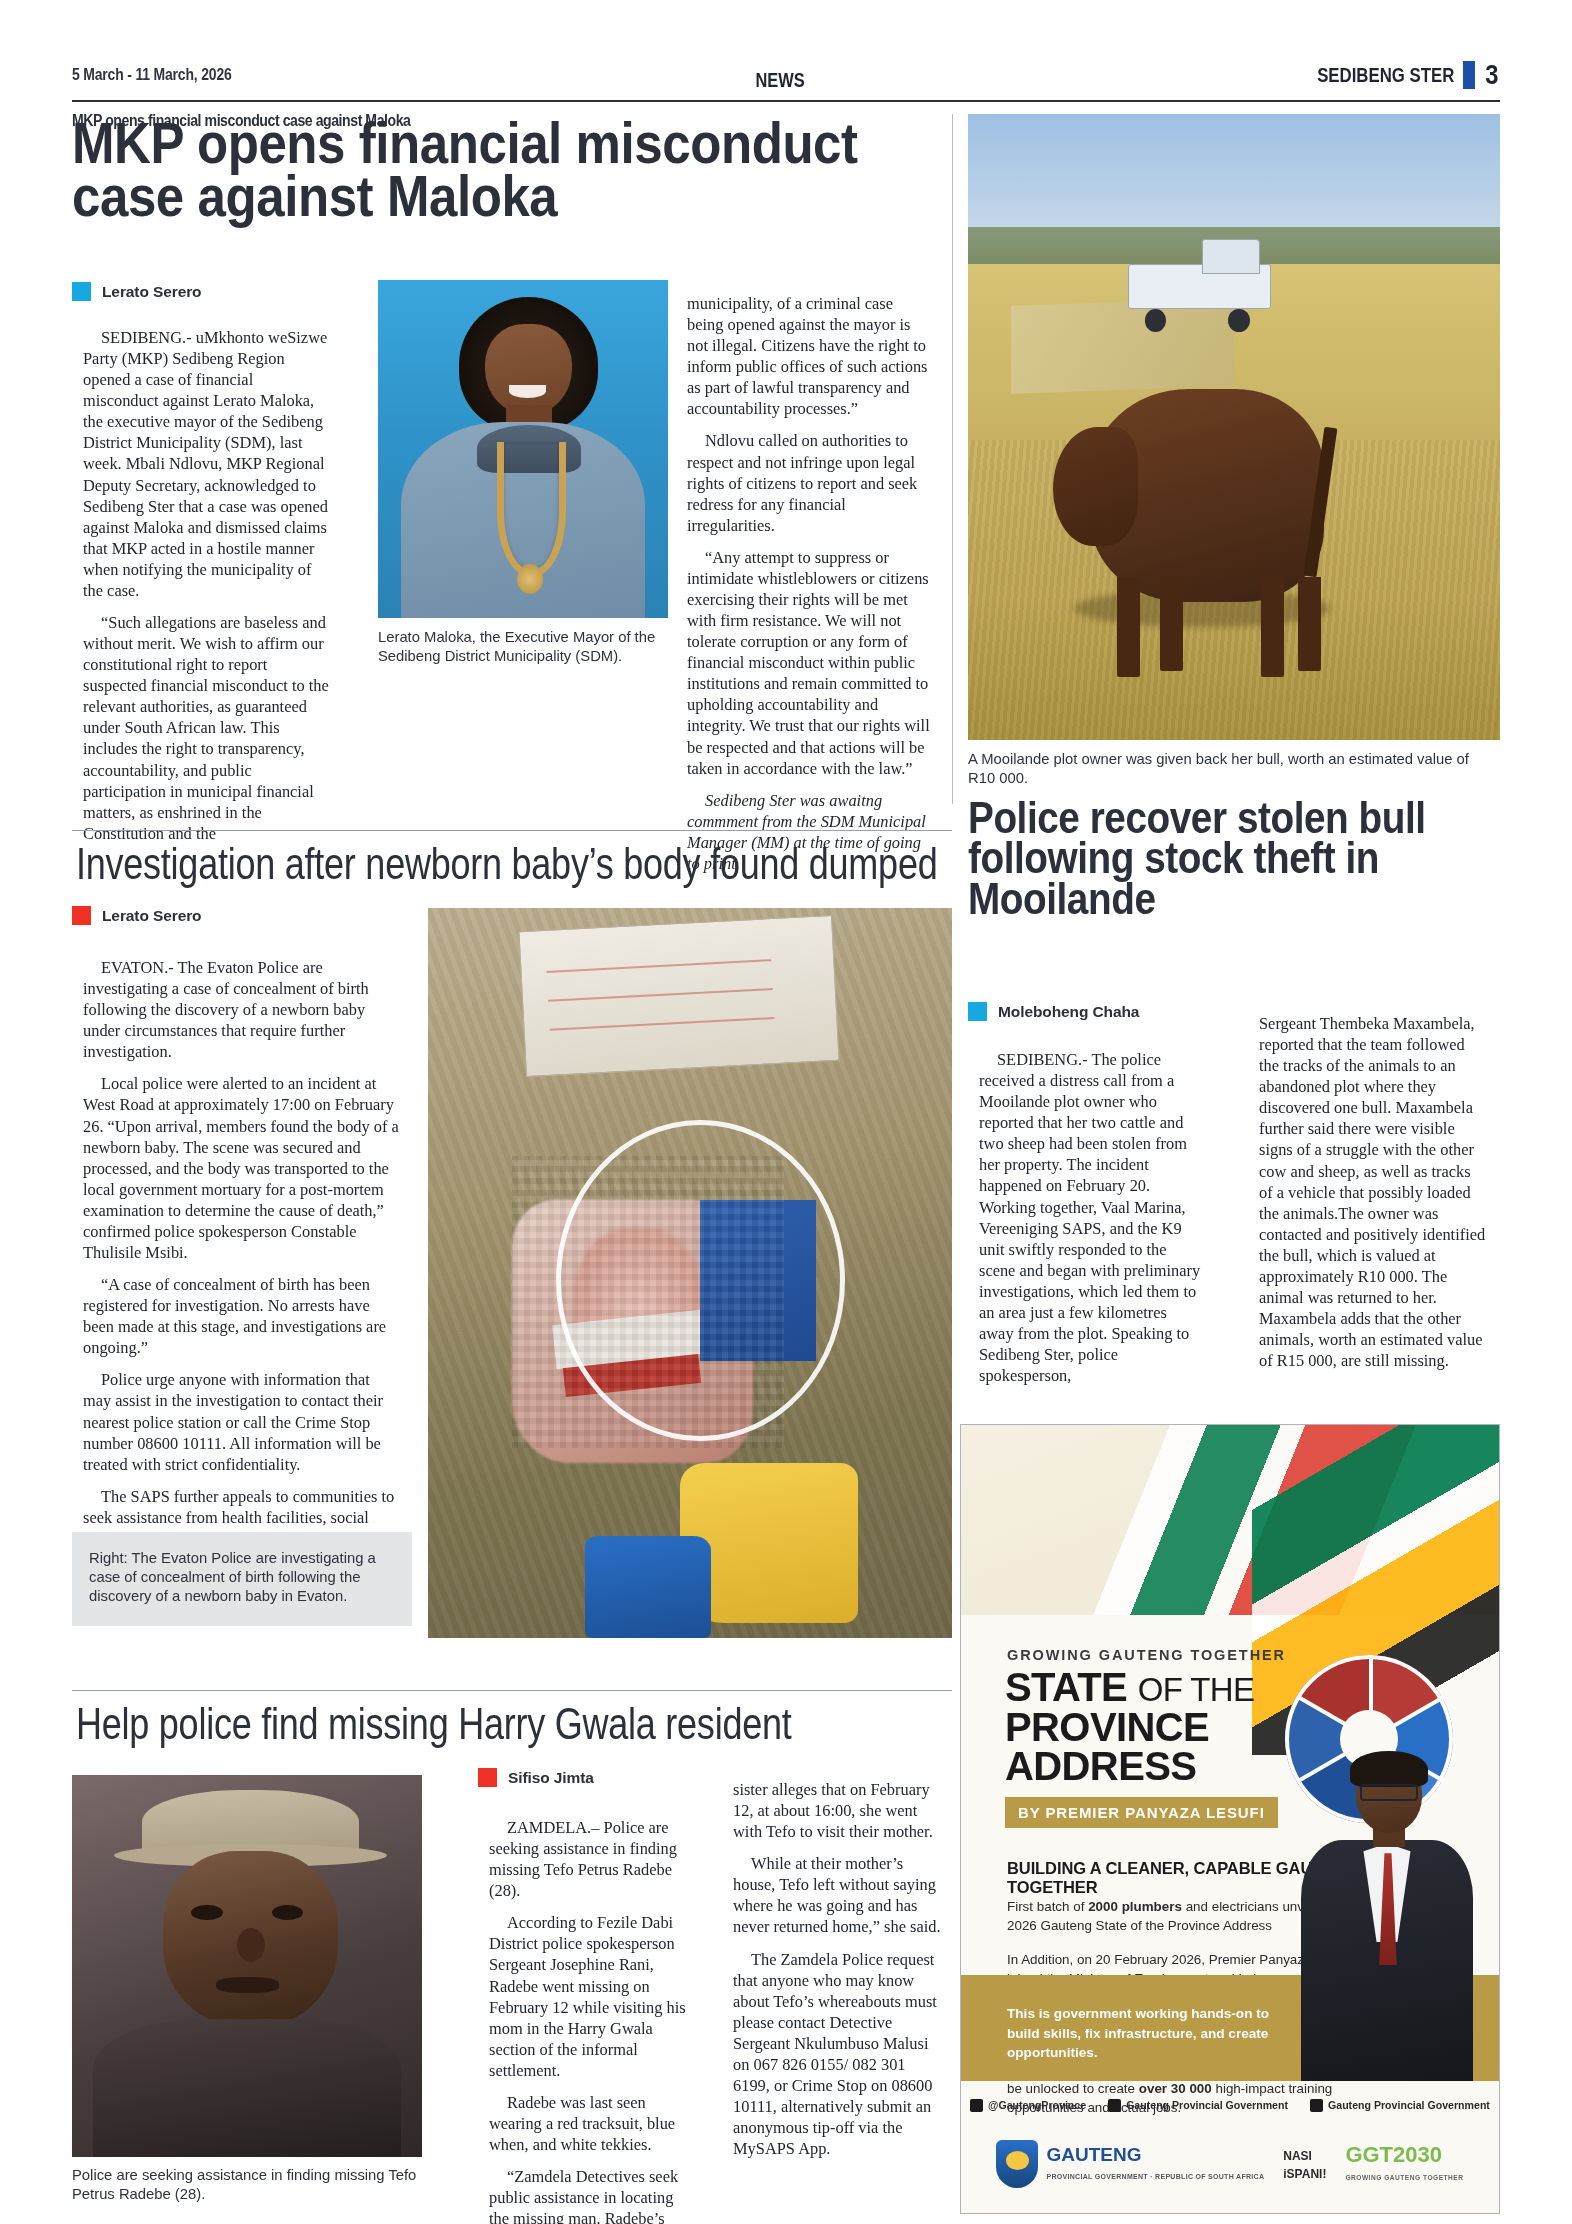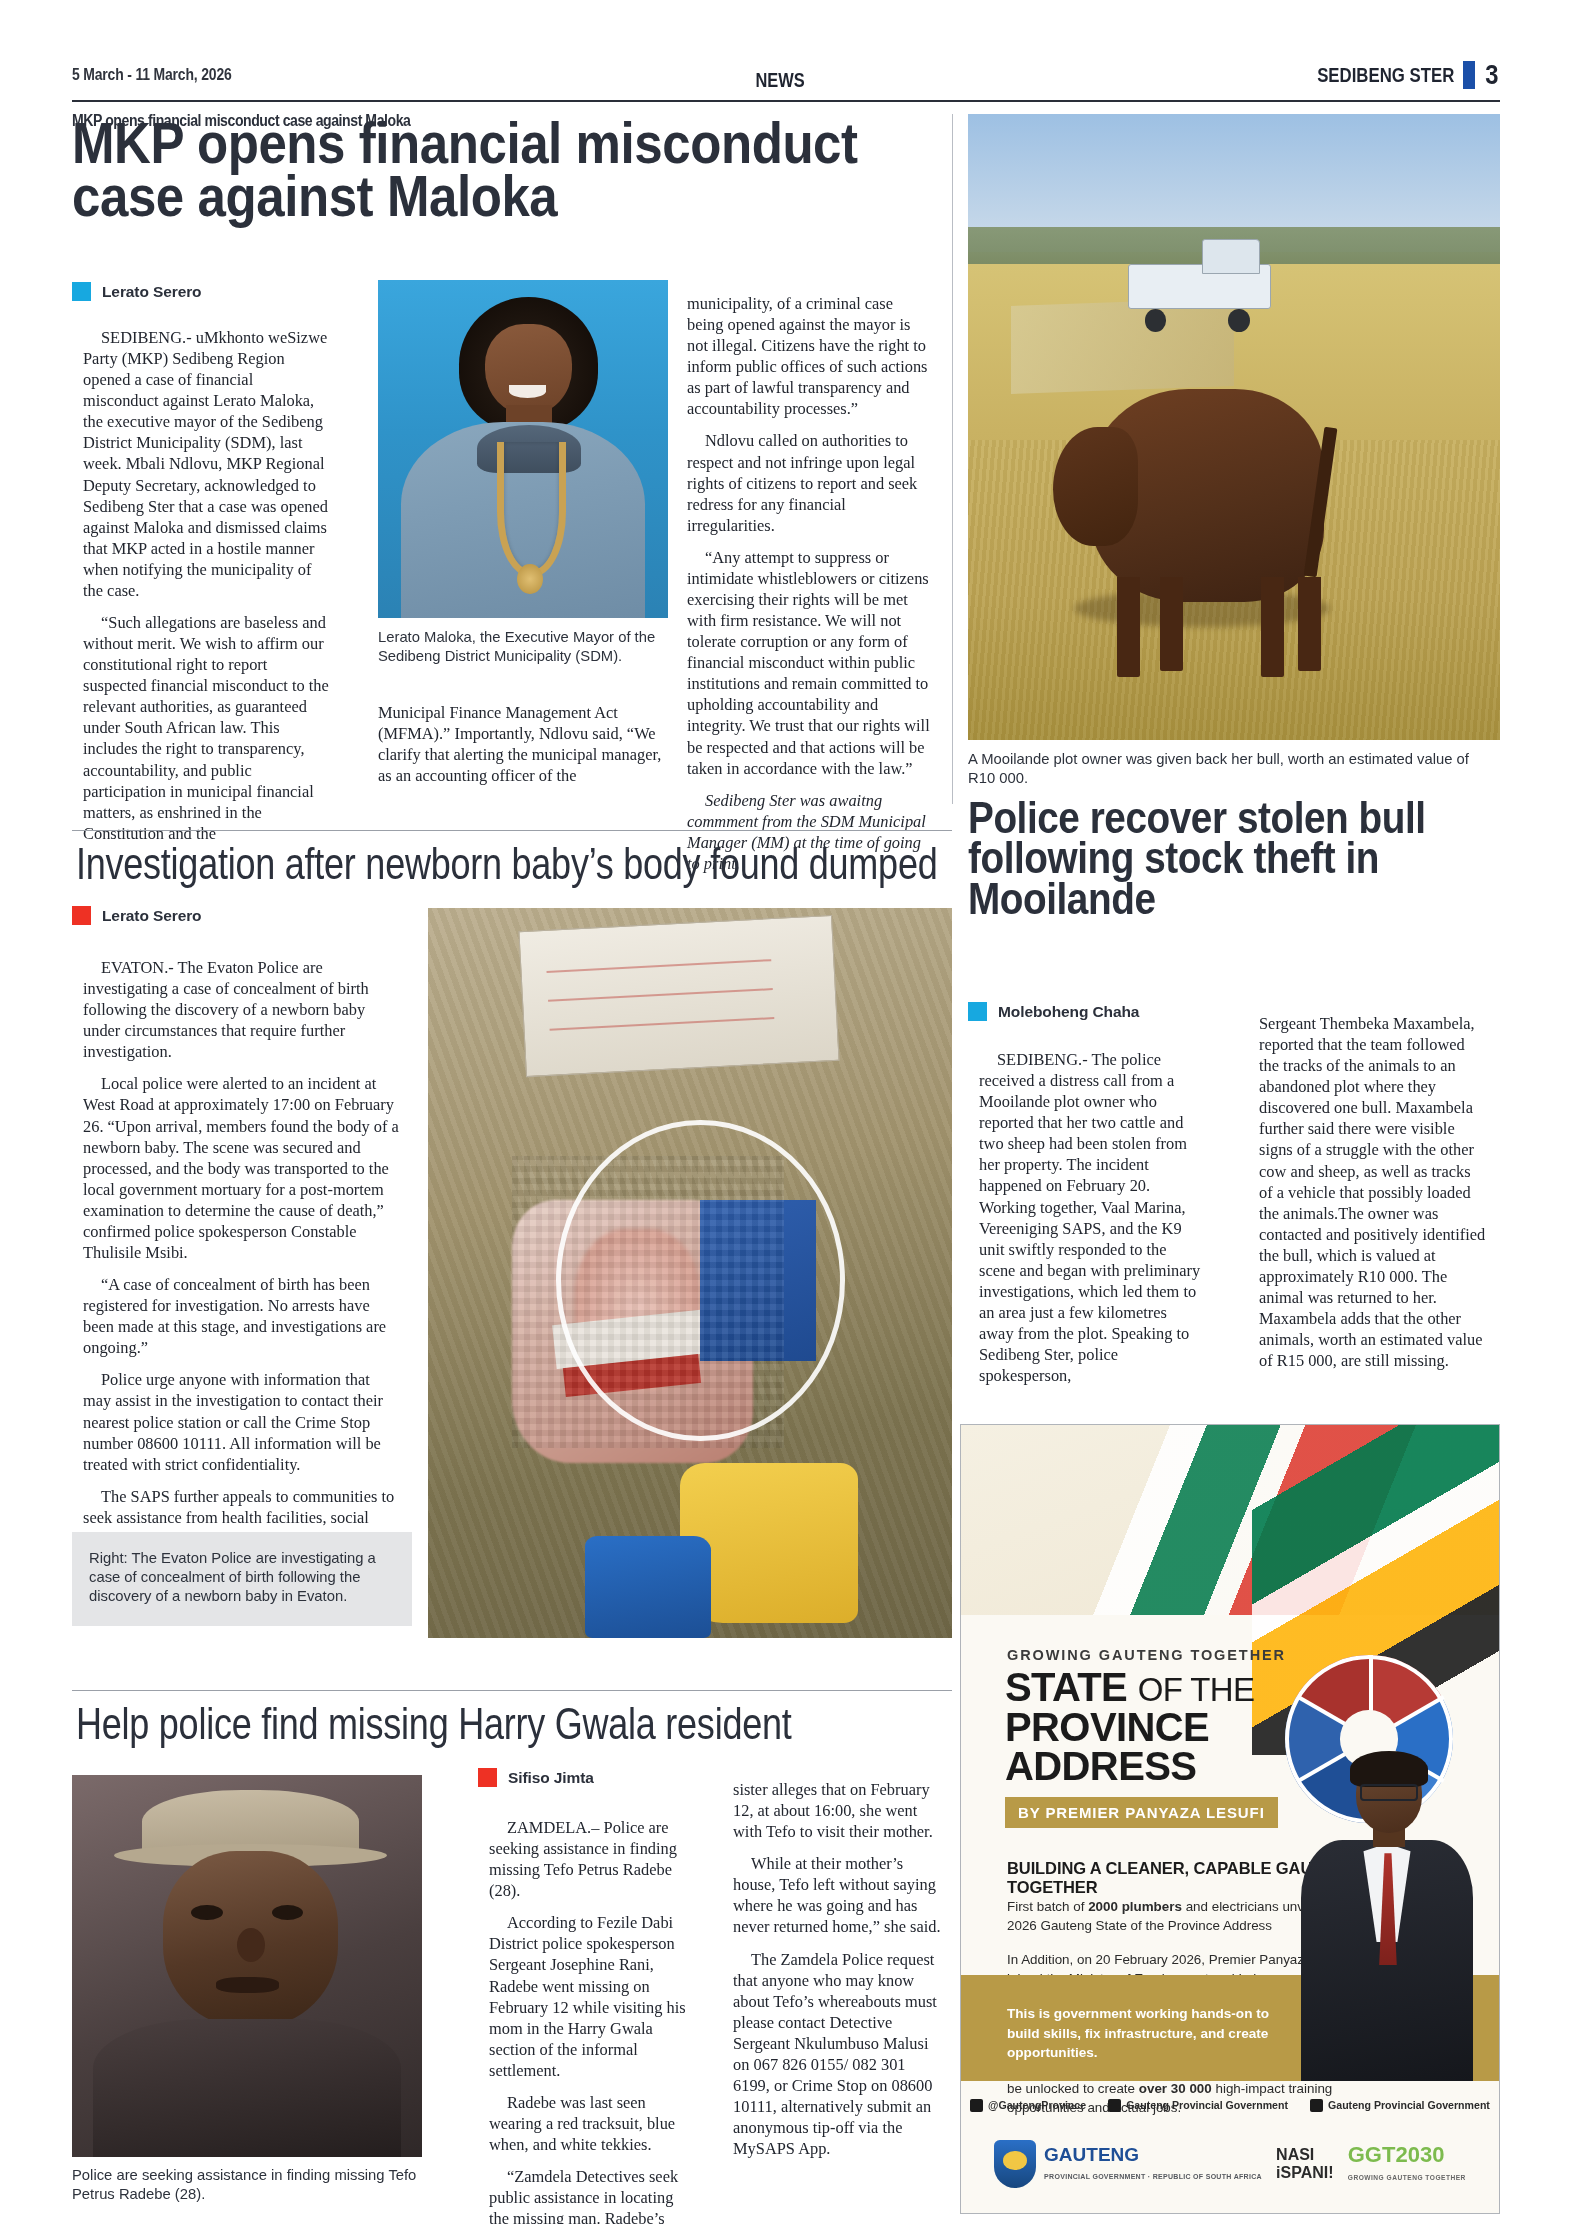--- a/index.html
+++ b/index.html
@@ -319,21 +319,21 @@
   .ad-logos {
     position:absolute; left:0; bottom:8px; width:100%; height:82px;
     display:flex; align-items:center; justify-content:space-around; padding:0 26px;
   }
   .logo-g { display:flex; align-items:center; gap:8px; }
   .logo-crest { width:42px; height:48px; background: linear-gradient(180deg,#2a6fc6,#17477f);
     border-radius:6px 6px 22px 22px; position:relative; }
   .logo-crest::after{content:"";position:absolute;left:22%;top:22%;width:56%;height:40%;background:#f2c744;border-radius:50%;}
   .logo-txt1 { font-family:"Liberation Sans", sans-serif; font-size:19px; font-weight:700; color:#1f4f96; line-height:1; }
   .logo-txt2 { font-family:"Liberation Sans", sans-serif; font-size:7px; font-weight:600; color:#55585e; letter-spacing:.3px; }
-  .logo-nasi { font-family:"Liberation Sans", sans-serif; font-size:16px; font-weight:700; color:#2b2b2b; line-height:1.0; }
+  .logo-nasi { font-family:"Liberation Sans", sans-serif; font-size:12px; font-weight:700; color:#2b2b2b; line-height:1.0; }
   .logo-ggt { font-family:"Liberation Sans", sans-serif; font-size:22px; font-weight:700; color:#3c8f44; line-height:1; }
   .logo-ggt span { color:#7dbb4e; }
   .logo-ggt-sub { font-family:"Liberation Sans", sans-serif; font-size:6.6px; font-weight:600; color:#666; letter-spacing:.5px; }
 </style>
 </head>
 <body>
 
 <div class="page">
 
   <div class="masthead">
@@ -365,21 +365,20 @@
     <div class="mayor-face"></div>
     <div class="mayor-smile"></div>
     <div class="mayor-neck"></div>
     <div class="mayor-body"></div>
     <div class="mayor-scarf"></div>
     <div class="mayor-chain"></div>
     <div class="mayor-medal"></div>
   </div>
   <div class="cap" style="position:absolute;left:378px;top:628px;width:290px;">Lerato Maloka, the Executive Mayor of the Sedibeng District Municipality (SDM).</div>
 
-  <div class="cap-serif" style="position:absolute;left:378px;top:702px;width:290px;">Municipal Finance Management Act (MFMA).” Importantly, Ndlovu said,  “We clarify that alerting the municipal manager, as an accounting officer of the</div>
 
   <div class="col" style="position:absolute;left:676px;top:282px;width:268px;">
     <p class="noind"><span>municipality, of a criminal case being opened against the mayor is not illegal. Citizens have the right to inform public offices of such actions as part of lawful transparency and accountability processes.”</span></p>
     <p><span>Ndlovu called on authorities to respect and not infringe upon legal rights of citizens to report and seek redress for any financial irregularities.</span></p>
     <p><span>“Any attempt to suppress or intimidate whistleblowers or citizens exercising their rights will be met with firm resistance. We will not tolerate corruption or any form of financial misconduct within public institutions and remain committed to upholding accountability and integrity. We trust that our rights will be respected and that actions will be taken in accordance with the law.”</span></p>
     <p><i>Sedibeng Ster was awaitng commment from the SDM Municipal Manager (MM) at the time of going to print.</i></p>
   </div>
 
   <div class="vr-thin" style="left:952px;top:114px;height:690px;"></div>
 

